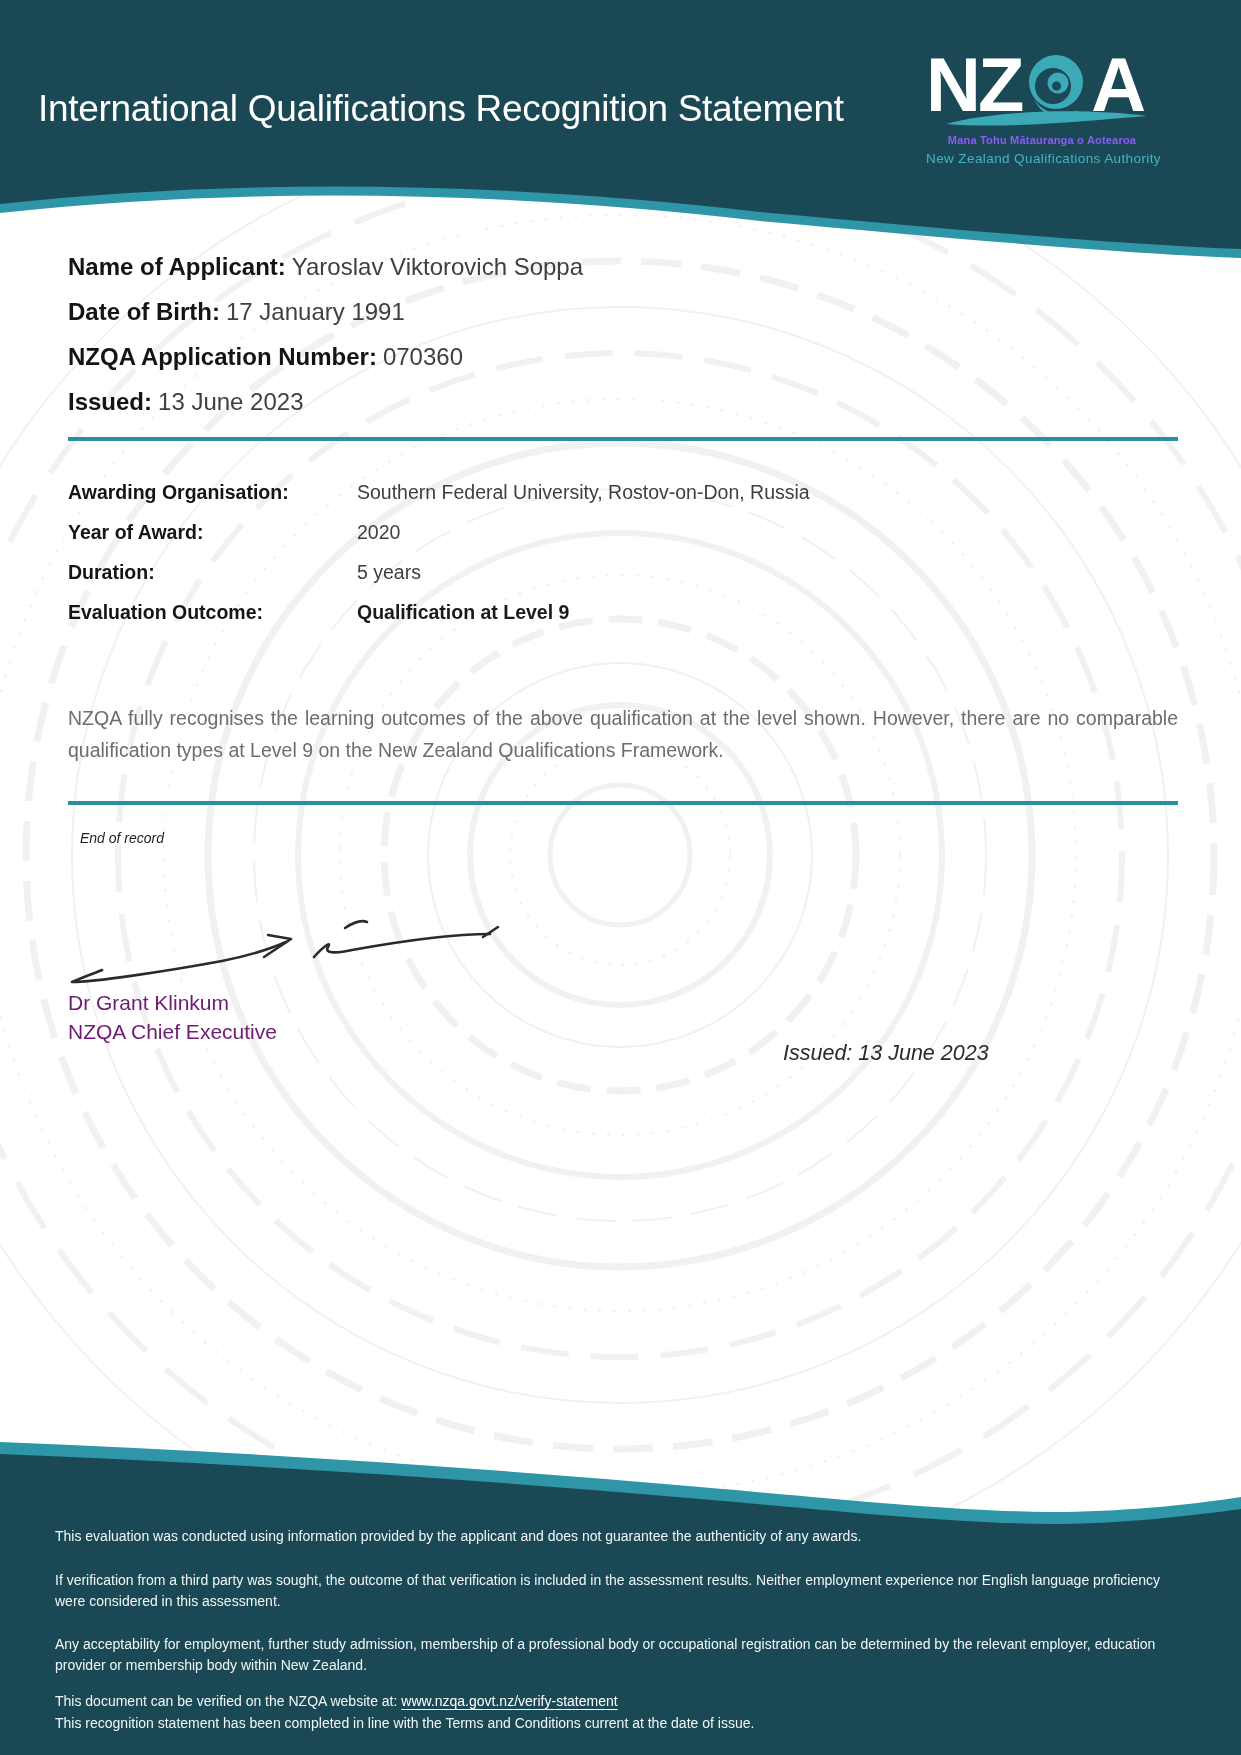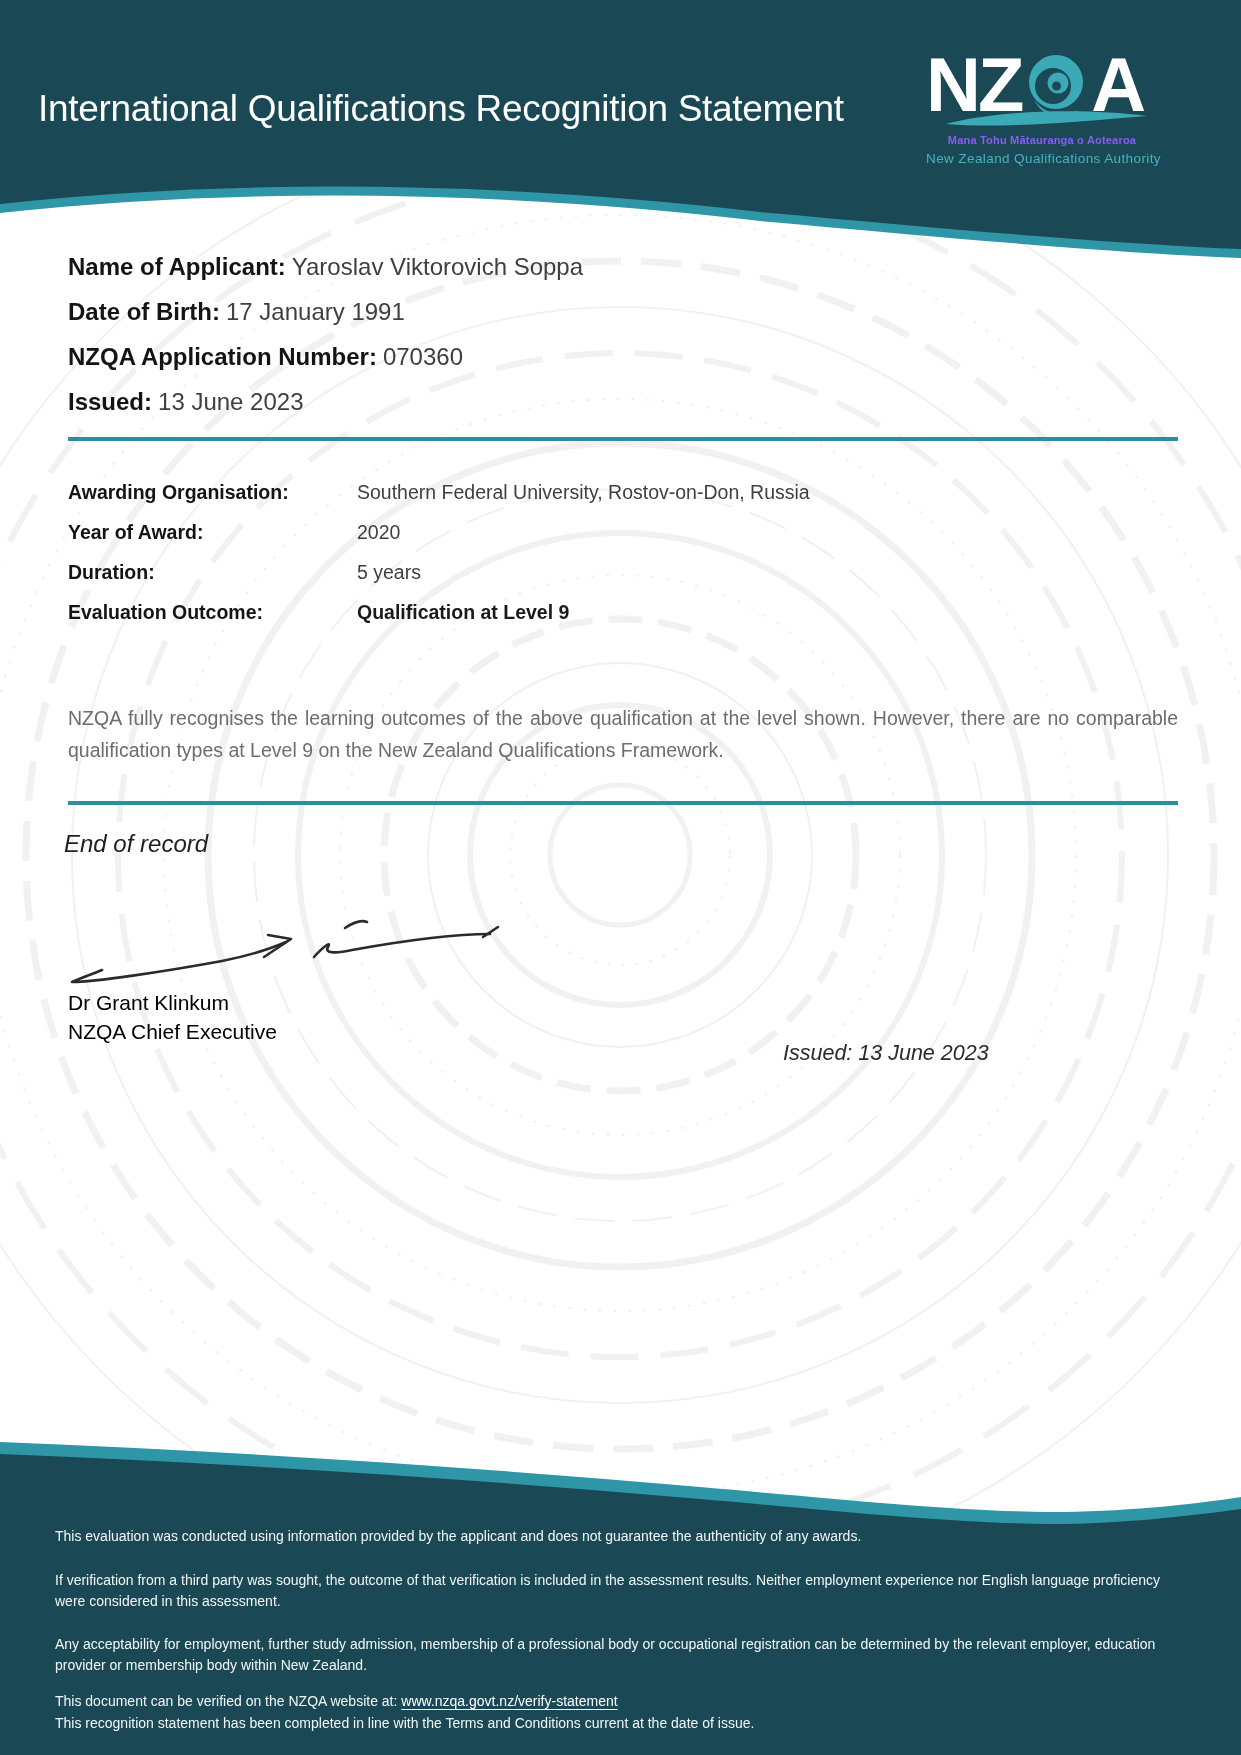--- a/index.html
+++ b/index.html
@@ -49,25 +49,25 @@
   .qrow .qlabel { flex:none; width:289px; font-weight:700; color:#141414; }
   .qrow .qvalue { color:#3f3f3f; }
   .qrow.row-duration { margin-top:10px; }
   .qrow.row-outcome { margin-top:1px; }
   .qrow.row-outcome .qvalue { font-weight:700; color:#1a1a1a; }
   .recognition {
     position:absolute; left:68px; top:702px; width:1110px;
     font-size:19.5px; line-height:32px; color:#6d6d6d; text-align:justify;
   }
   .end-record {
-    position:absolute; left:64px; top:830px;
-    font-style:italic; font-size:24px; color:#1f1f1f;
+    position:absolute; left:80px; top:830px;
+    font-style:italic; font-size:14px; color:#1f1f1f;
   }
   .signature { position:absolute; left:42px; top:878px; }
-  .signatory { position:absolute; left:68px; top:988px; font-size:21px; line-height:29px; color:#000000; }
+  .signatory { position:absolute; left:68px; top:988px; font-size:21px; line-height:29px; color:#701a75; }
   .issued-note {
     position:absolute; left:783px; top:1041px;
     font-style:italic; font-size:21.5px; color:#2b2b2b; white-space:nowrap;
   }
   
   .footer-bg { position:absolute; left:0; top:1420px; z-index:1; }
   .footer-text {
     position:absolute; z-index:2; left:55px; top:1526px; width:1132px;
     color:#f3f7f8; font-size:14px; line-height:21px;
   }

